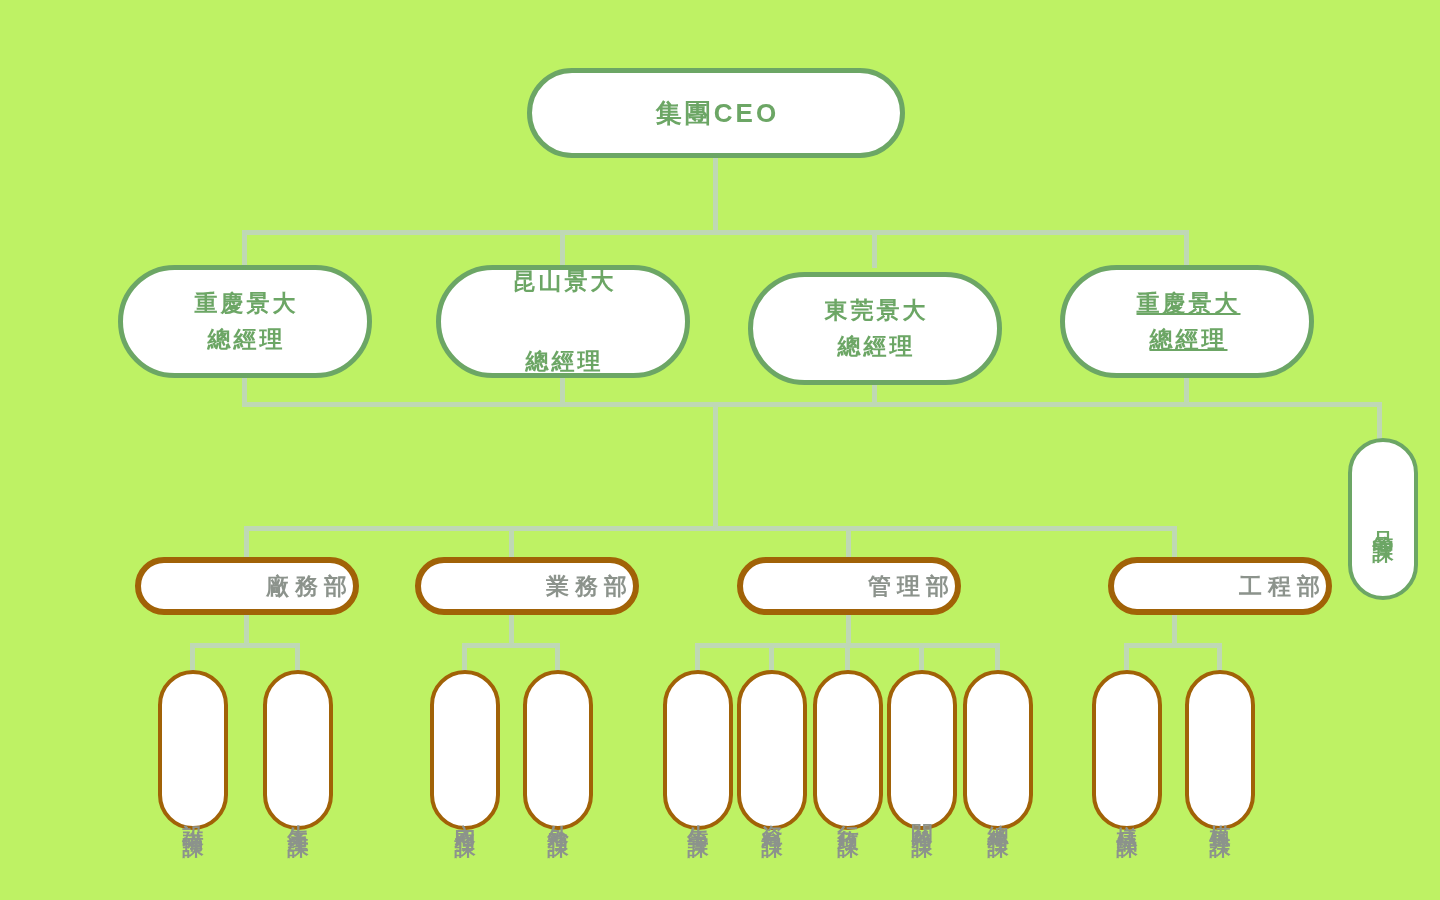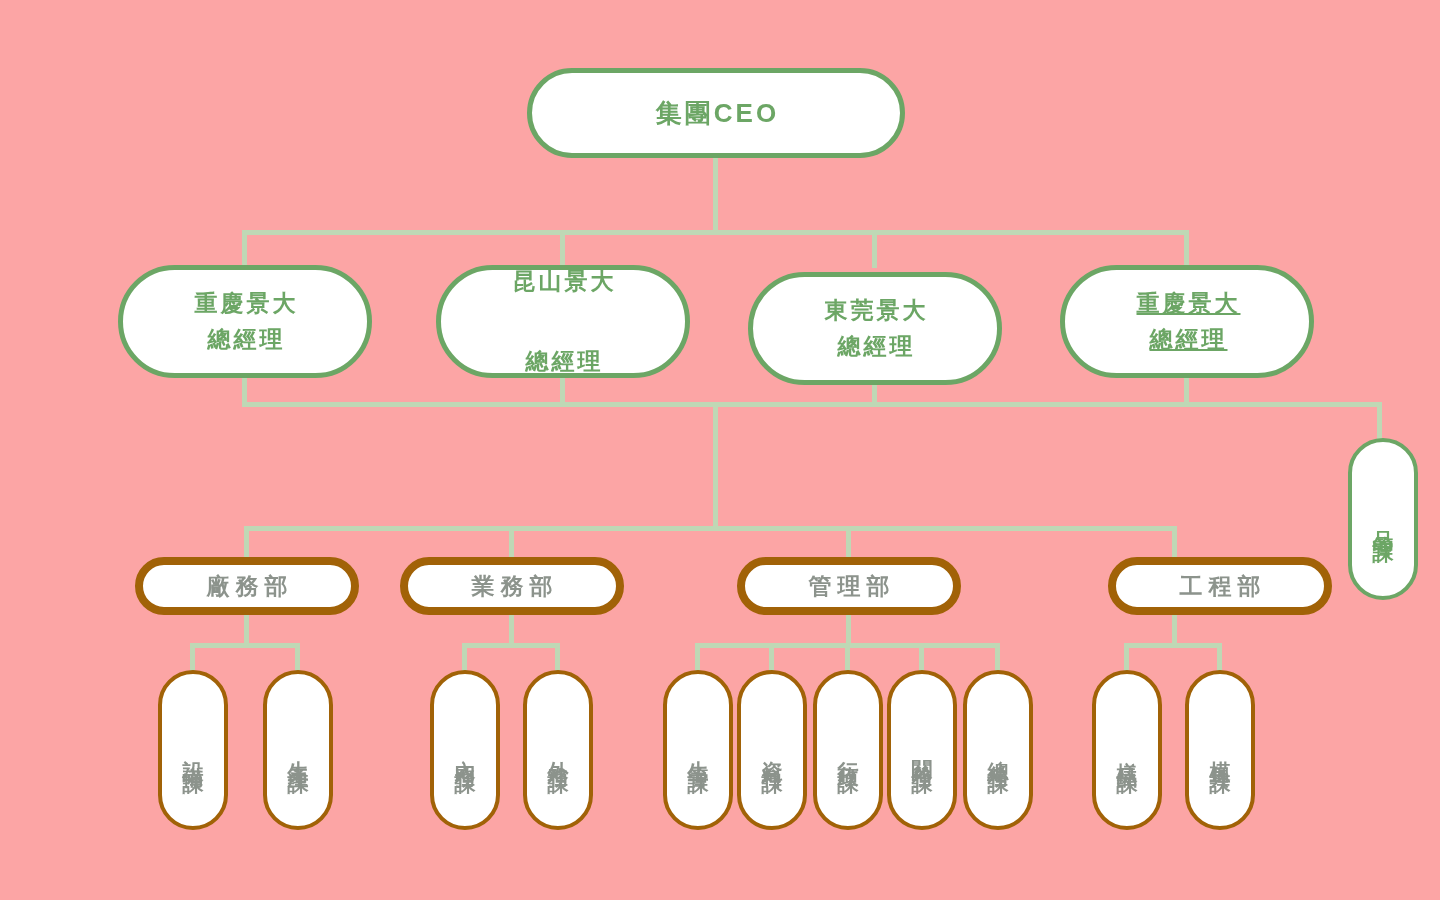--- a/index.html
+++ b/index.html
@@ -5,21 +5,21 @@
   html, body {
     margin: 0;
     padding: 0;
     background: #ffffff;
     font-family: "Liberation Sans", sans-serif;
   }
   .canvas {
     position: relative;
     width: 1440px;
     height: 900px;
-    background: #fca5a5;
+    background: #bef264;
     overflow: hidden;
   }
   
   .hline, .vline {
     position: absolute;
     background: #BFD8B5;
     z-index: 1;
   }
   
   .node {
@@ -32,22 +32,23 @@
     justify-content: center;
     text-align: center;
     font-weight: bold;
     z-index: 2;
   }
   .green-node {
     border: 5px solid #6CA665;
     color: #6CA665;
   }
   .gray-node {
-    border: 8px solid #a16207;
+    border: 6px solid #a16207;
     color: #8C938C;
+    align-items: flex-end;
   }
   .ceo {
     left: 527px; top: 68px; width: 378px; height: 90px;
     border-radius: 46px;
     font-size: 26px; letter-spacing: 3px; padding-left: 3px;
   }
   .company {
     top: 265px; width: 254px; height: 113px;
     border-radius: 57px;
     font-size: 23px; letter-spacing: 3px; padding-left: 3px;
@@ -144,21 +145,21 @@
     <span>總經理</span>
   </div>
 
   <div class="node green-node qc vtext">
     <span>品管課</span>
   </div>
 
   <div class="node gray-node dept" style="left:135px;">
     <span>廠務部</span>
   </div>
-  <div class="node gray-node dept" style="left:400px;">
+  <div class="node gray-node dept" style="left:415px;">
     <span>業務部</span>
   </div>
   <div class="node gray-node dept" style="left:737px;">
     <span>管理部</span>
   </div>
   <div class="node gray-node dept" style="left:1108px;">
     <span>工程部</span>
   </div>
 
   <div class="node gray-node section vtext" style="left:158px;">

